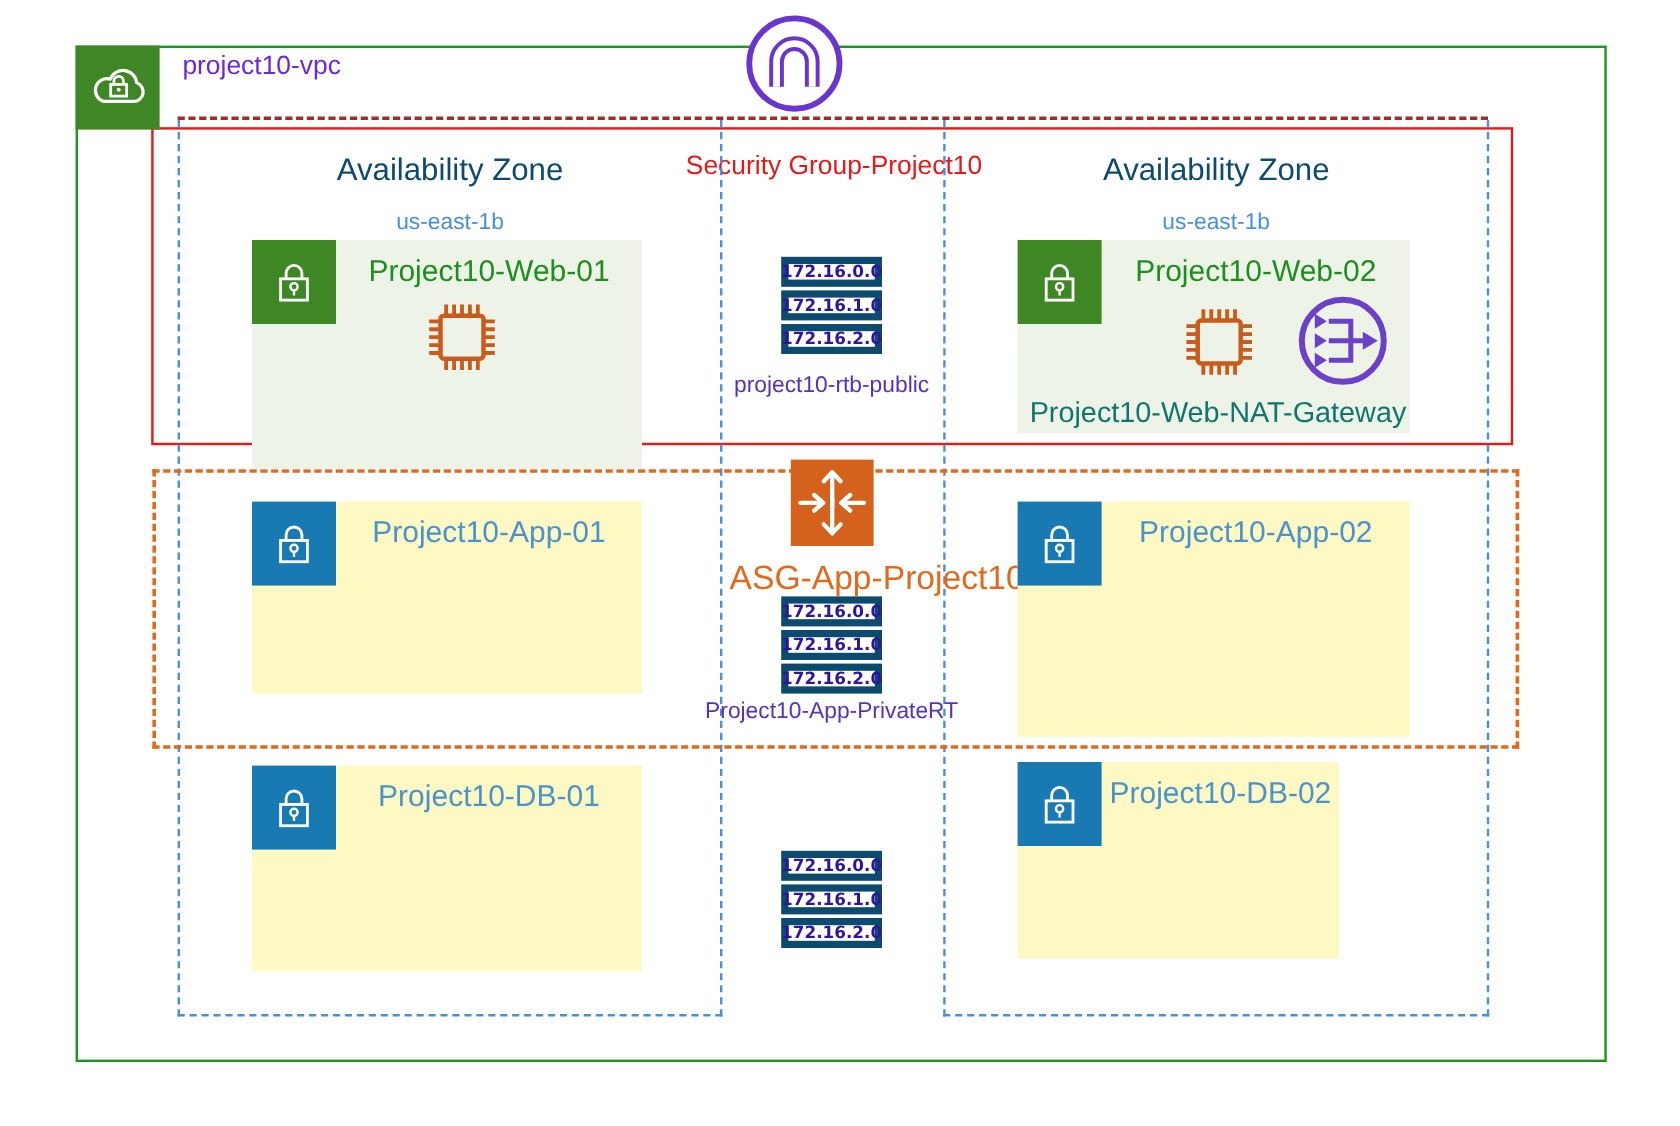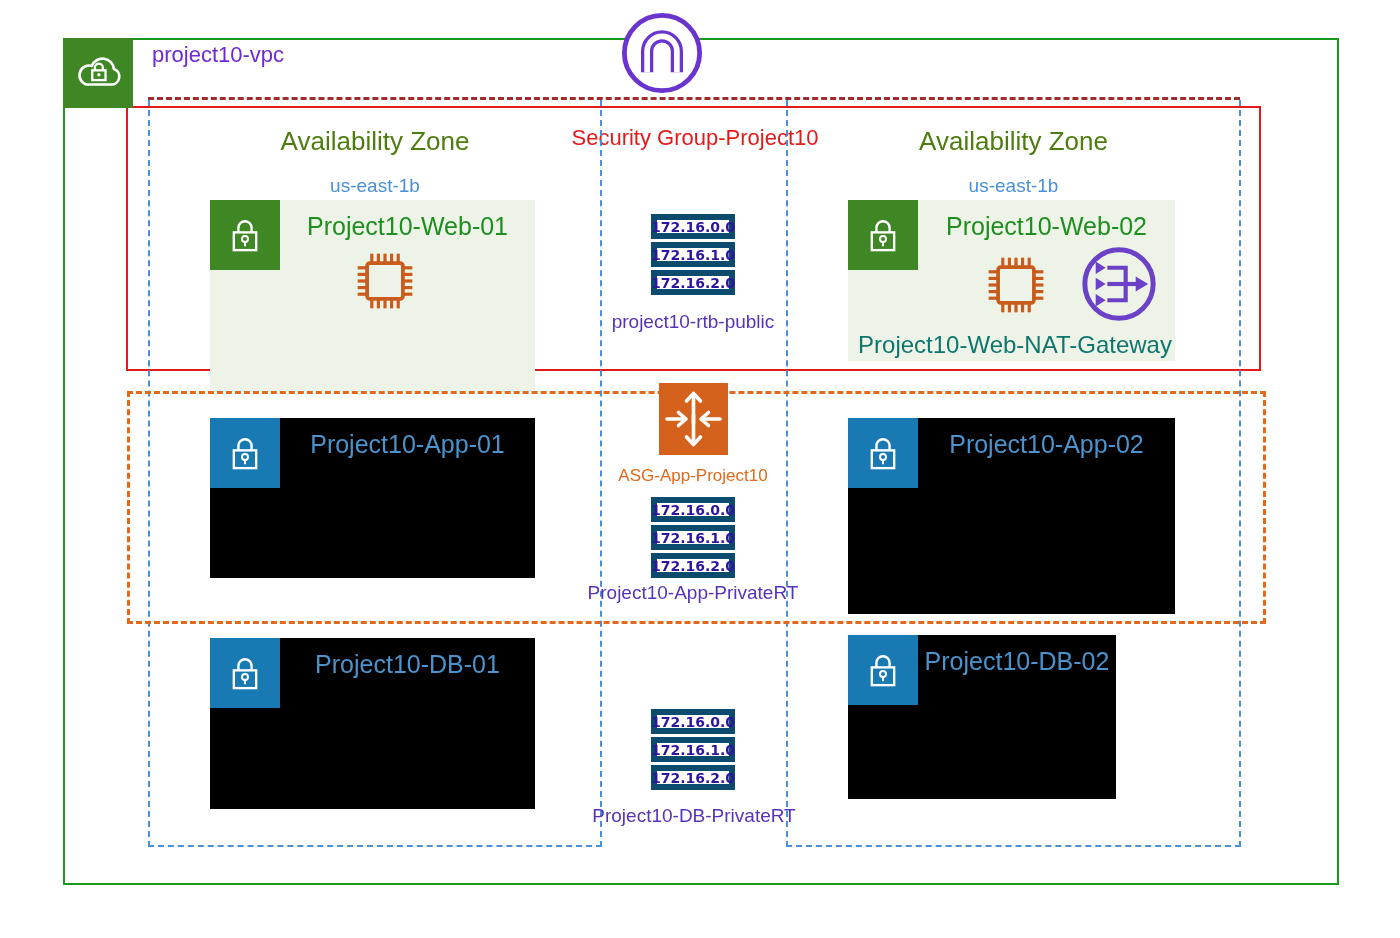--- a/index.html
+++ b/index.html
@@ -14,41 +14,41 @@
   .vpc-icon{left:63px;top:38px;width:70px;height:70px;background:#3f8624;display:flex;align-items:center;justify-content:center;}
   .vpc-title{left:152px;top:42px;font-size:22px;color:#6d28d9;white-space:nowrap;}
 
   
   .igw{left:620px;top:11px;width:84px;height:84px;}
 
   
   .az{border:2px dashed #4a90d9;border-top:none;}
   .az-left{left:148px;top:100px;width:450px;height:745px;}
   .az-right{left:786px;top:100px;width:451px;height:745px;}
-  .az-title{width:100%;text-align:center;margin-top:26px;font-size:26px;color:#4d7c0f;}
+  .az-title{width:100%;text-align:center;margin-top:26px;font-size:26px;color:#0c4a6e;}
   .az-sub{width:100%;text-align:center;margin-top:18px;font-size:19px;color:#4a90d9;}
 
   
   .sg-topdash{left:148px;top:97px;width:1092px;height:0;border-top:3px dashed #a02c2c;}
   .sg-box{left:126px;top:106px;width:1131px;height:261px;border:2px solid #e41a1a;}
   .sg-label{left:520px;top:125px;width:350px;text-align:center;font-size:22px;color:#e41a1a;white-space:nowrap;}
 
   
   .asg-box{left:127px;top:391px;width:1133px;height:227px;border:3px dashed #e2691c;}
   .asg-icon{left:659px;top:383px;width:69px;height:72px;background:#d4621c;}
-  .asg-label{left:608px;top:466px;width:170px;text-align:center;font-size:17px;color:#e2691c;white-space:nowrap;}
+  .asg-label{left:608px;top:466px;width:170px;text-align:center;font-size:28px;color:#e2691c;white-space:nowrap;}
 
   
   .inst{box-sizing:border-box;}
   .inst .lock{position:absolute;left:0;top:0;width:70px;height:70px;display:flex;align-items:center;justify-content:center;}
   .inst .iname{position:absolute;left:70px;right:0;top:12px;text-align:center;font-size:25px;white-space:nowrap;}
   .green-card{background:#eef3e7;}
   .green-card .lock{background:#3f8624;}
   .green-card .iname{color:#1e8f1f;}
-  .blue-card{background:#000000;}
+  .blue-card{background:#fef9c3;}
   .blue-card .lock{background:#1879b3;}
   .blue-card .iname{color:#4b93cc;}
 
   .web01{left:210px;top:200px;width:325px;height:191px;}
   .web02{left:848px;top:200px;width:327px;height:161px;}
   .app01{left:210px;top:418px;width:325px;height:160px;}
   .app02{left:848px;top:418px;width:327px;height:196px;}
   .db01{left:210px;top:638px;width:325px;height:171px;}
   .db02{left:848px;top:635px;width:268px;height:164px;}
 
@@ -278,15 +278,14 @@
       </svg>
     </div>
     <div class="iname">Project10-DB-02</div>
   </div>
 
   <div class="abs rtb rtb-3">
     <div class="rtb-entry">172.16.0.0</div>
     <div class="rtb-entry">172.16.1.0</div>
     <div class="rtb-entry">172.16.2.0</div>
   </div>
-  <div class="abs rtb-label rtb-label-3">Project10-DB-PrivateRT</div>
 
 </div>
 
 </body></html>

